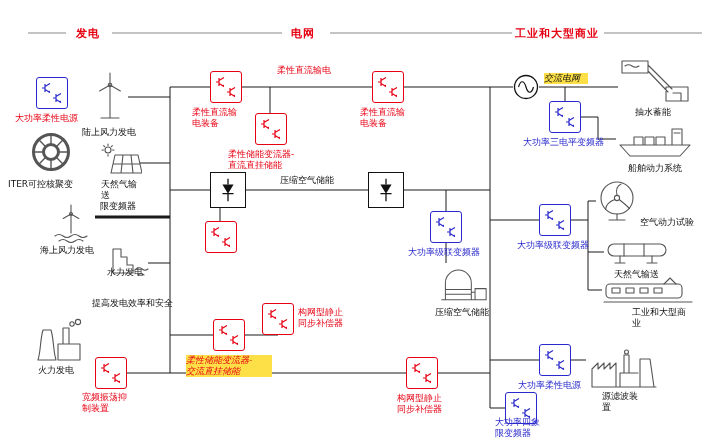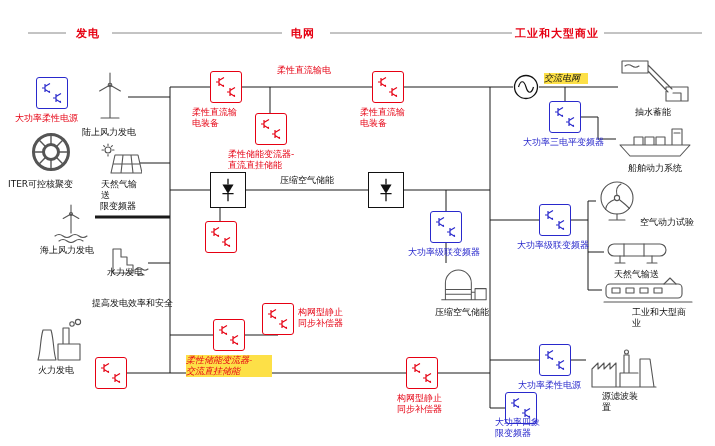--- a/index.html
+++ b/index.html
@@ -119,20 +119,22 @@
     <circle class="ic" cx="40" cy="6" r="2.2"></circle>
     <circle class="ic" cx="46" cy="4" r="2.6"></circle>
   </svg>
   <div class="lbl" style="left:38px;top:350px;width:40px">火力发电</div>
 
   <div class="module red" style="left:95px;top:342px">
     <svg width="22" height="22" viewBox="0 0 22 22">
         <use href="#igbt-sym"></use>
       </svg>
   </div>
+  <div class="lbl red-t" style="left:82px;top:377px;width:58px">宽频振荡抑
+制装置</div>
 
   <div class="lbl red-t" style="left:277px;top:50px;width:60px">柔性直流输电</div>
 
   <div class="module red" style="left:210px;top:56px">
     <svg width="22" height="22" viewBox="0 0 22 22">
         <use href="#igbt-sym"></use>
       </svg>
   </div>
   <div class="lbl red-t" style="left:192px;top:92px;width:56px">柔性直流输
 电装备</div>

